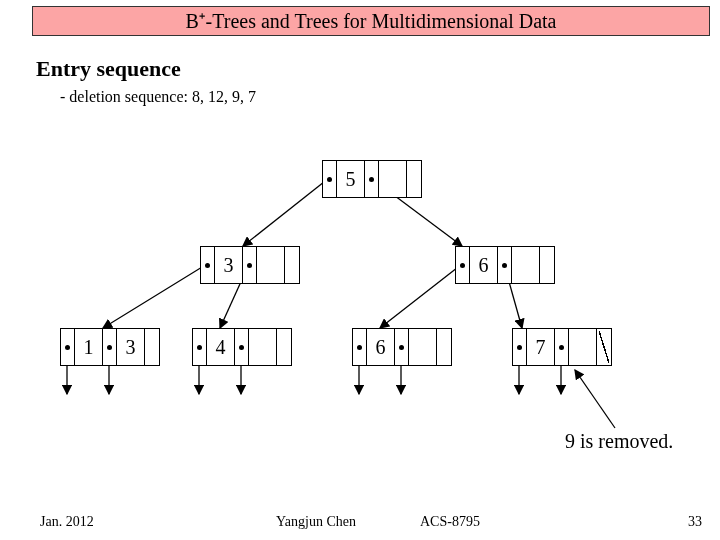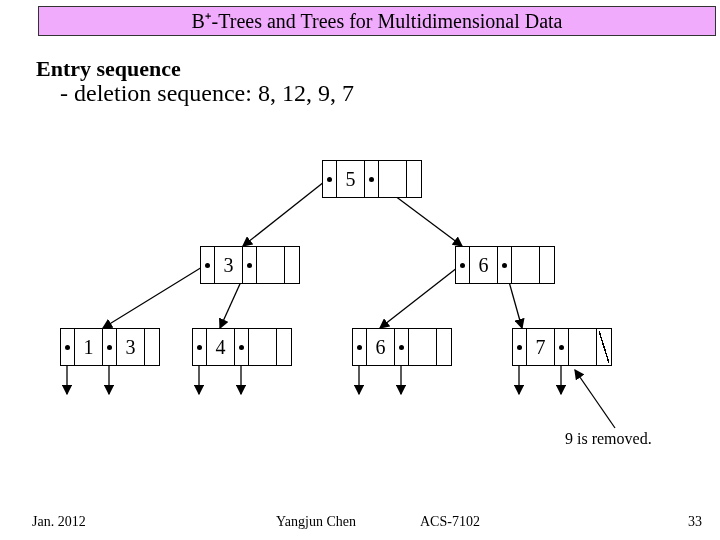--- a/index.html
+++ b/index.html
@@ -7,42 +7,42 @@
     padding: 0;
     width: 720px;
     height: 540px;
     background: #fff;
     font-family: "Times New Roman", Times, serif;
     color: #000;
     position: relative;
   }
   .title-bar {
     position: absolute;
-    left: 38px;
+    left: 32px;
     top: 6px;
     width: 676px;
     height: 28px;
-    background: #f0abfc;
+    background: #fca5a5;
     border: 1px solid #333;
     text-align: center;
     font-size: 20px;
     line-height: 28px;
   }
   .section-title {
     position: absolute;
     left: 36px;
     top: 56px;
     font-size: 22px;
     font-weight: bold;
   }
   .sub-line {
     position: absolute;
     left: 60px;
-    top: 80px;
-    font-size: 24px;
+    top: 88px;
+    font-size: 16px;
   }
   
   .node {
     position: absolute;
     border: 1px solid #000;
     background: #fff;
     height: 36px;
     display: flex;
   }
   .node .cell {
@@ -62,26 +62,26 @@
   }
   .cell.slash::after {
     content: "";
     position: absolute;
     left: 2px; top: 2px;
     width: 10px; height: 32px;
     background: linear-gradient(to top right, transparent calc(50% - 0.7px), #000 calc(50% - 0.7px), #000 calc(50% + 0.7px), transparent calc(50% + 0.7px));
   }
   .annot {
     position: absolute;
-    font-size: 16px;
+    font-size: 20px;
     text-align: center;
   }
   .footer-left {
     position: absolute;
-    left: 32px;
+    left: 40px;
     bottom: 10px;
     font-size: 14px;
   }
   .footer-center {
     position: absolute;
     bottom: 10px;
     left: 0;
     width: 632px;
     text-align: center;
     font-size: 14px;
@@ -226,14 +226,14 @@
       <span class="dot"></span>
     </div>
   <div class="cell key"></div>
   <div class="cell ptr slash"></div>
 </div>
 
 <div class="annot" style="left:565px; top:430px;">9 is removed.</div>
 
 <div class="footer-left">Jan. 2012</div>
 <div class="footer-center">Yangjun Chen</div>
-<div class="course-code">ACS-7102</div>
+<div class="course-code">ACS-8795</div>
 <div class="footer-right">33</div>
 
 </body></html>

